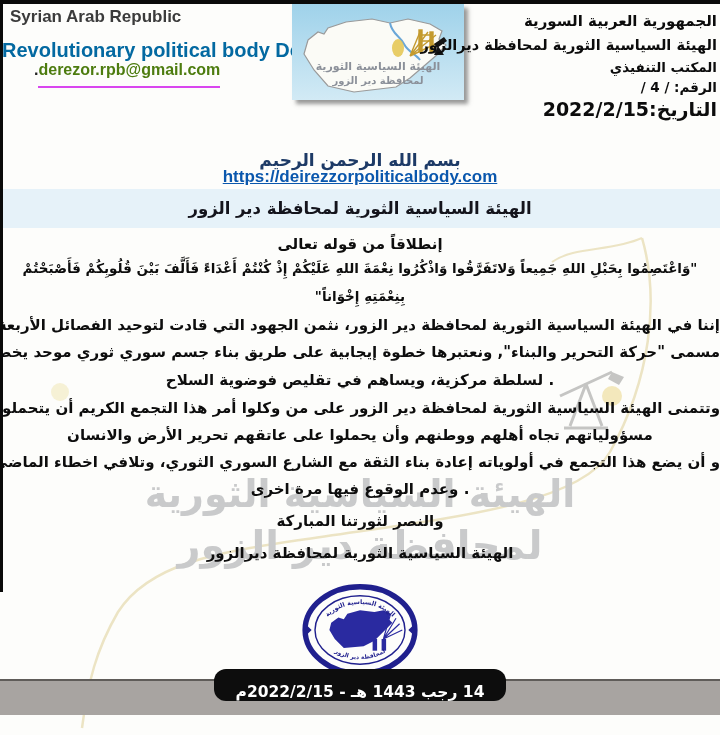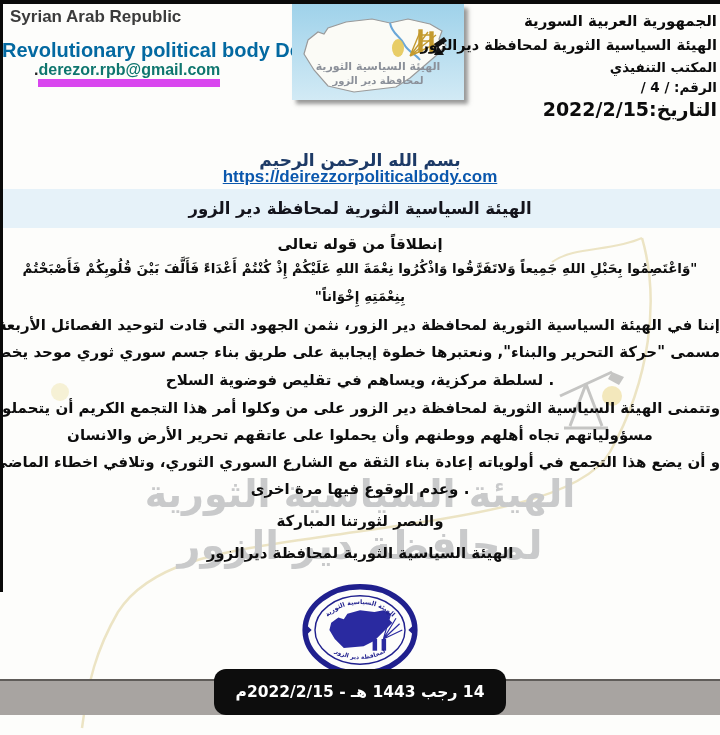--- a/index.html
+++ b/index.html
@@ -9,21 +9,21 @@
   }
   .layer{position:absolute;z-index:2;}
   
   .edge-top{position:absolute;top:0;left:0;right:0;height:4px;background:#0a0a0a;z-index:3;}
   .edge-left{position:absolute;top:0;left:0;width:3px;height:592px;background:#0a0a0a;z-index:3;}
   
   .hl-country{left:10px;top:7px;font-family:"Liberation Sans",sans-serif;font-weight:bold;font-size:17px;color:#3b3b3b;}
   .hl-org{left:2px;top:39px;font-family:"Liberation Sans",sans-serif;font-weight:bold;font-size:20px;color:#0369a1;text-align:center;}
   .hl-email{left:34px;top:61px;font-family:"Liberation Sans",sans-serif;font-weight:bold;font-size:16px;}
   .hl-email .dot{color:#222;}
-  .hl-email a{color:#0f766e;text-decoration:none;border-bottom:8px solid #d946ef;padding-bottom:1px;}
+  .hl-email a{color:#4d7c0f;text-decoration:none;border-bottom:2px solid #d946ef;padding-bottom:8px;}
   
   .logo-box{left:292px;top:4px;width:172px;height:96px;box-shadow:4px 4px 4px rgba(70,70,70,.55);}
   
   .hr-block{right:3px;top:12px;text-align:right;direction:rtl;font-weight:bold;color:#0c0c0c;}
   .hr-l1{font-size:15px;margin-bottom:7px;}
   .hr-l2{font-size:14.5px;margin-bottom:6px;}
   .hr-l3{font-size:13.5px;margin-bottom:4px;}
   .hr-l4{font-size:13.5px;margin-bottom:3px;}
   .hr-l5{font-size:19px;}
   
@@ -47,21 +47,21 @@
   .signature{top:544px;font-size:15px;}
   
   .wm{position:absolute;left:0;right:0;text-align:center;direction:rtl;font-weight:bold;color:#c9cacb;z-index:1;white-space:nowrap;}
   .wm1{top:472px;font-size:38px;letter-spacing:1px;}
   .wm2{top:522px;font-size:40px;letter-spacing:3px;}
   .wm-svg{position:absolute;inset:0;z-index:0;}
   
   .stamp{left:297px;top:582px;width:126px;height:96px;}
   
   .gray-band{position:absolute;left:0;right:0;top:679px;height:34px;background:#a8a4a1;border-top:2px solid #5f5c59;z-index:2;}
-  .date-rect{position:absolute;left:214px;top:669px;width:292px;height:46px;background:#0d0d0d;border-radius:12px;z-index:3;
+  .date-rect{position:absolute;left:214px;top:669px;width:292px;height:32px;background:#0d0d0d;border-radius:12px;z-index:3;
              color:#fff;text-align:center;line-height:46px;direction:rtl;font-weight:bold;font-size:15.5px;}
 </style>
 </head>
 <body>
 
 <div class="edge-top"></div>
 <div class="edge-left"></div>
 
 <svg class="wm-svg" width="720" height="735" viewBox="0 0 720 735">
   <path d="M642,238 C660,300 650,380 610,452 C578,508 430,520 300,540 C222,552 150,562 118,612 C96,650 88,682 82,728" fill="none" stroke="#ece4c4" stroke-width="2.5"></path>

